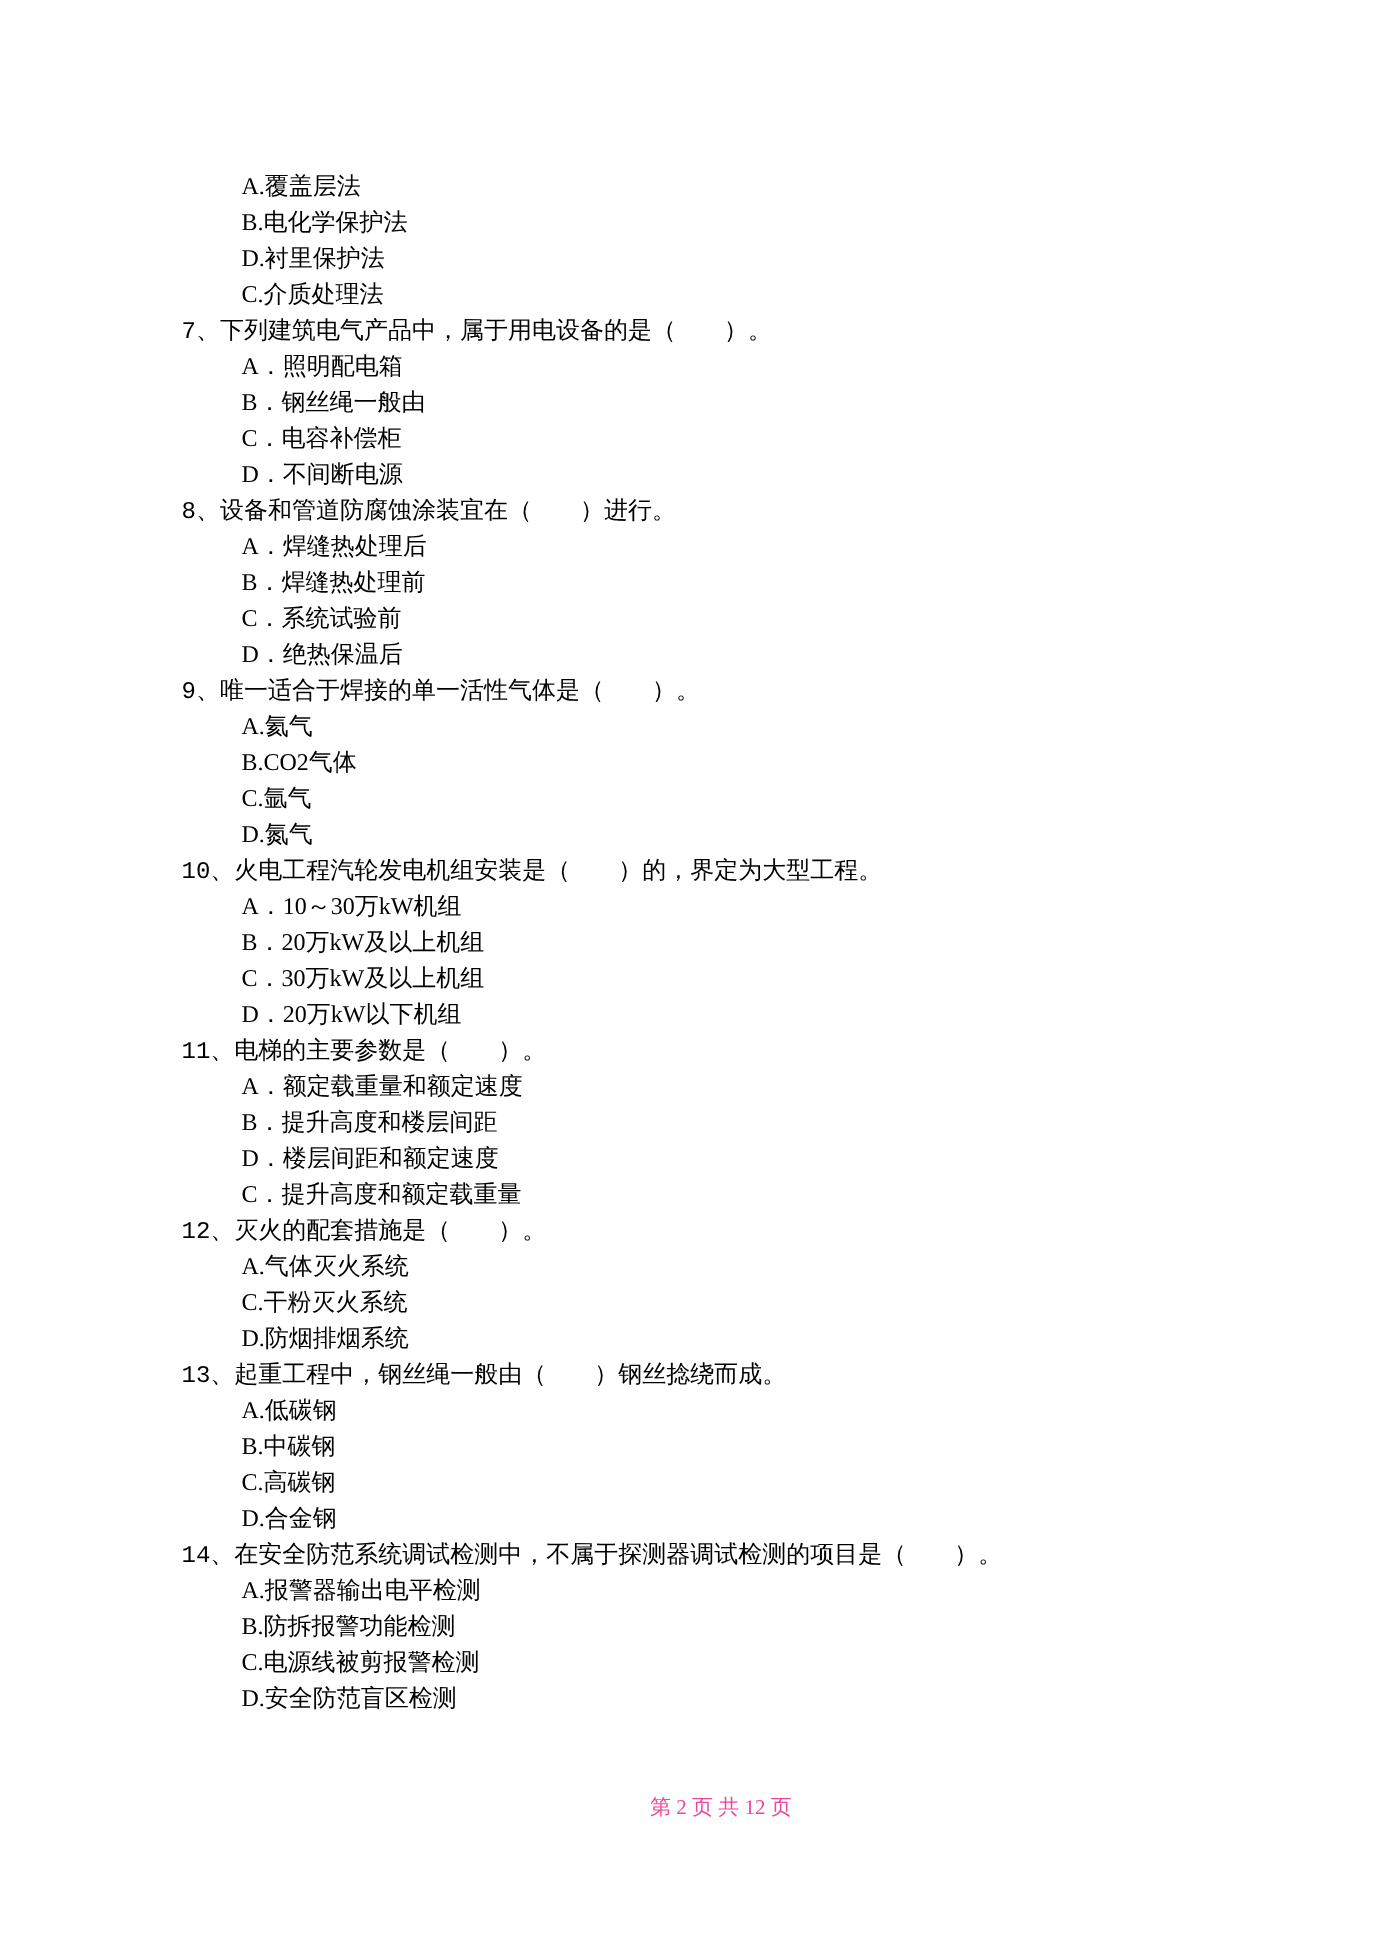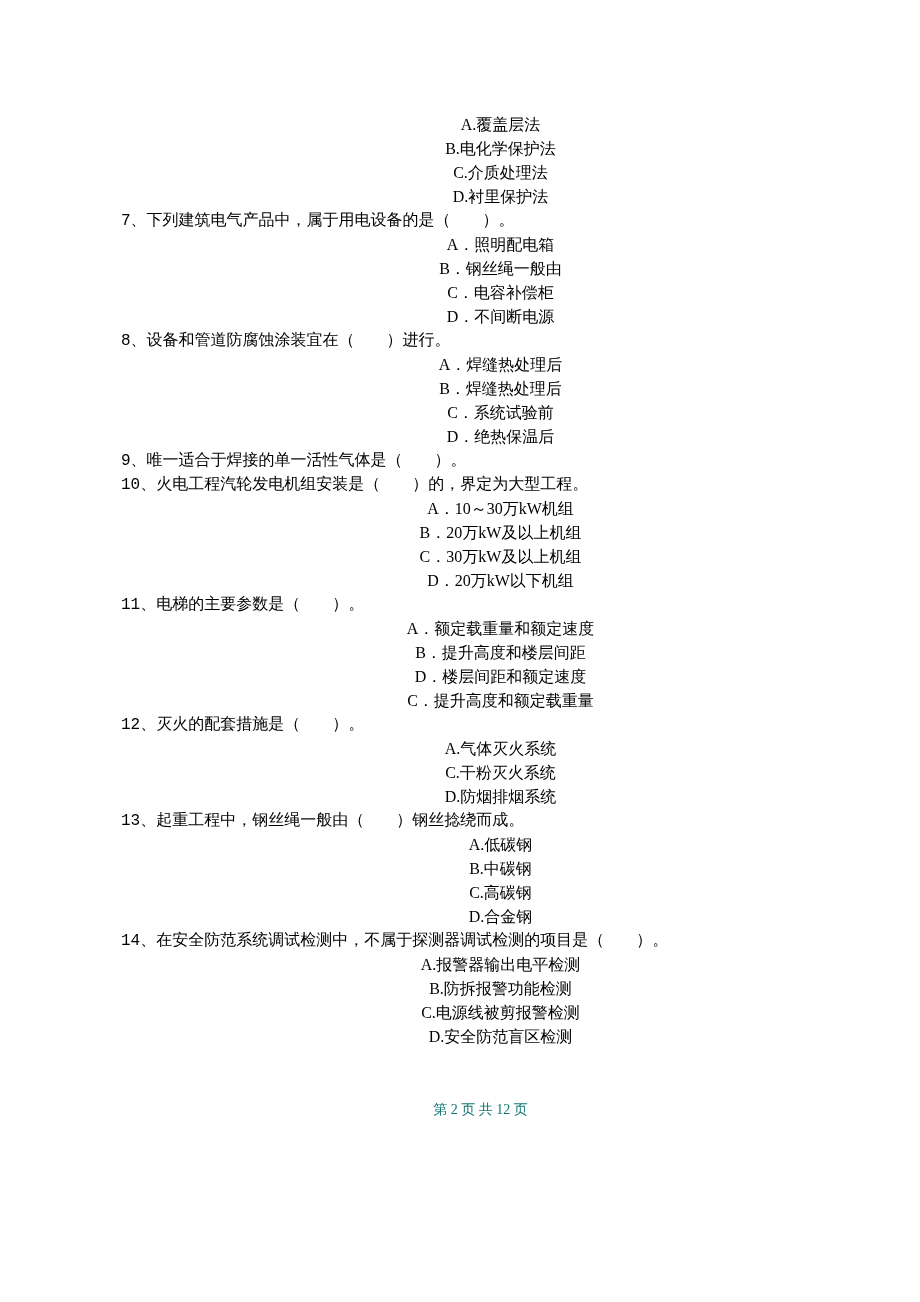--- a/index.html
+++ b/index.html
@@ -16,58 +16,63 @@
     padding-top: 113px;
     padding-left: 121px;
     padding-right: 80px;
     box-sizing: border-box;
   }
   .option-group {
     padding-left: 40px;
   }
   .option-line {
     white-space: pre;
-    text-align: center;
   }
   .question-line {
     white-space: pre;
     font-family: Liberation Mono, monospace;
   }
   .footer {
     text-align: center;
     font-size: 14px;
     margin-top: 50px;
-    color: #0f766e;
+    color: #ec4899;
   }
 </style>
 </head>
 <body>
 
 <div id="content">
     <div class="option-group">
       <div class="option-line">A.覆盖层法</div>
       <div class="option-line">B.电化学保护法</div>
+      <div class="option-line">D.衬里保护法</div>
       <div class="option-line">C.介质处理法</div>
-      <div class="option-line">D.衬里保护法</div>
     </div>
     <div class="question-line">7、下列建筑电气产品中，属于用电设备的是（　　）。</div>
     <div class="option-group">
       <div class="option-line">A．照明配电箱</div>
       <div class="option-line">B．钢丝绳一般由</div>
       <div class="option-line">C．电容补偿柜</div>
       <div class="option-line">D．不间断电源</div>
     </div>
     <div class="question-line">8、设备和管道防腐蚀涂装宜在（　　）进行。</div>
     <div class="option-group">
       <div class="option-line">A．焊缝热处理后</div>
-      <div class="option-line">B．焊缝热处理后</div>
+      <div class="option-line">B．焊缝热处理前</div>
       <div class="option-line">C．系统试验前</div>
       <div class="option-line">D．绝热保温后</div>
     </div>
     <div class="question-line">9、唯一适合于焊接的单一活性气体是（　　）。</div>
+    <div class="option-group">
+      <div class="option-line">A.氦气</div>
+      <div class="option-line">B.CO2气体</div>
+      <div class="option-line">C.氩气</div>
+      <div class="option-line">D.氮气</div>
+    </div>
     <div class="question-line">10、火电工程汽轮发电机组安装是（　　）的，界定为大型工程。</div>
     <div class="option-group">
       <div class="option-line">A．10～30万kW机组</div>
       <div class="option-line">B．20万kW及以上机组</div>
       <div class="option-line">C．30万kW及以上机组</div>
       <div class="option-line">D．20万kW以下机组</div>
     </div>
     <div class="question-line">11、电梯的主要参数是（　　）。</div>
     <div class="option-group">
       <div class="option-line">A．额定载重量和额定速度</div>

